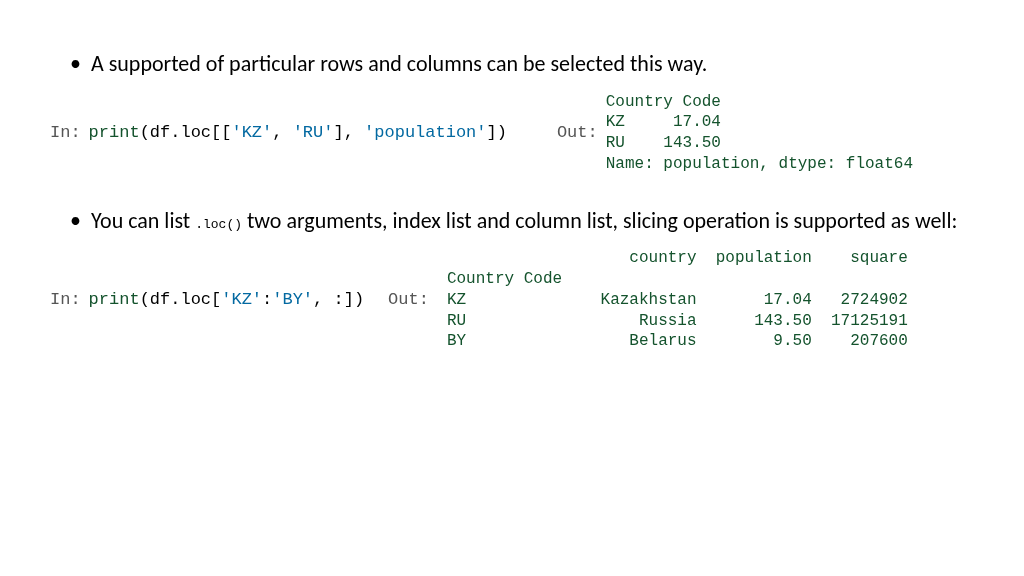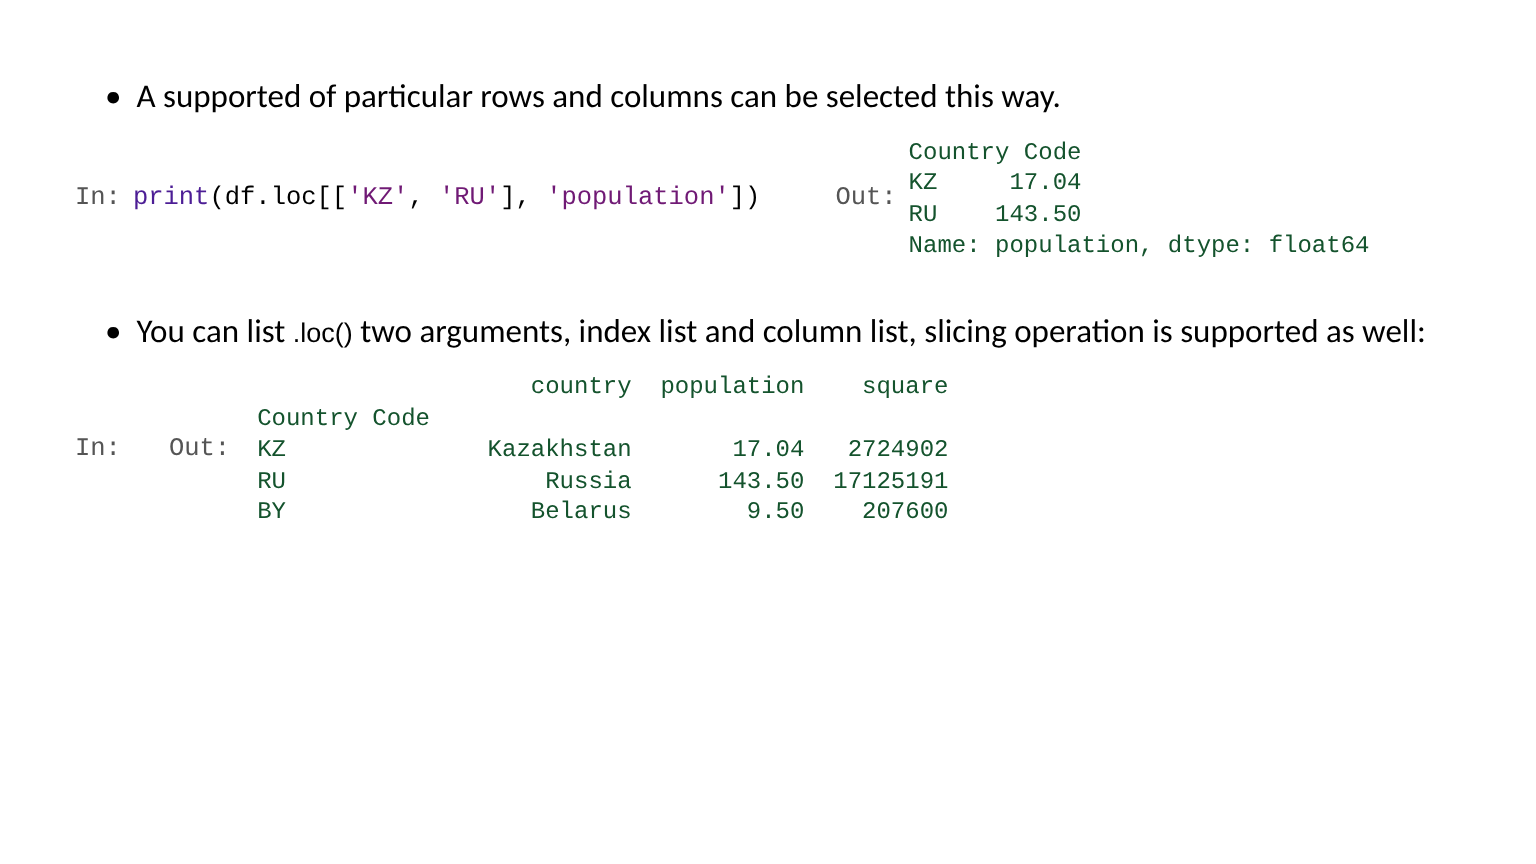--- a/index.html
+++ b/index.html
@@ -41,34 +41,34 @@
     margin-right: 8px;
     white-space: pre;
     line-height: 1.3;
   }
   .code {
     font-family: Consolas, "Courier New", monospace;
     font-size: 17px;
     white-space: pre;
     line-height: 1.35;
   }
-  .kw   { color: #4c1d95; }
+  .kw   { color: #14532d; }
   .pun  { color: #000000; }
-  .str  { color: #701a75; }
+  .str  { color: #0369a1; }
   .out-block {
     font-family: Consolas, "Courier New", monospace;
     font-size: 16px;
     white-space: pre;
     color: #14532d;
     line-height: 1.3;
   }
   .spacer { flex: 0 0 auto; }
   .inline-code {
-    font-family: Liberation Sans, sans-serif;
-    font-size: 18px;
+    font-family: Liberation Mono, monospace;
+    font-size: 13px;
     color: #000000;
   }
 </style>
 </head>
 <body>
 
 <div class="slide">
 
   <div class="bullet">
     <span class="bullet-dot">•</span>
@@ -86,20 +86,21 @@
 Name: population, dtype: float64</span>
   </div>
 
   <div class="bullet">
     <span class="bullet-dot">•</span>
     <span class="bullet-text"><span>You can list </span><span class="inline-code">.loc()</span><span> two arguments, index list and column list, slicing operation is supported as well:</span></span>
   </div>
 
   <div class="code-row">
     <span class="io-label">In:</span>
+    <span class="code"><span class="kw">print</span><span class="pun">(df.loc[</span><span class="str">'KZ'</span><span class="pun">:</span><span class="str">'BY'</span><span class="pun">, :])</span></span>
     <span class="spacer" style="width:24px;"></span>
     <span class="io-label">Out:</span>
     <span class="spacer" style="width:10px;"></span>
     <span class="out-block">                   country  population    square
 Country Code                                     
 KZ              Kazakhstan       17.04   2724902
 RU                  Russia      143.50  17125191
 BY                 Belarus        9.50    207600</span>
   </div>
 

